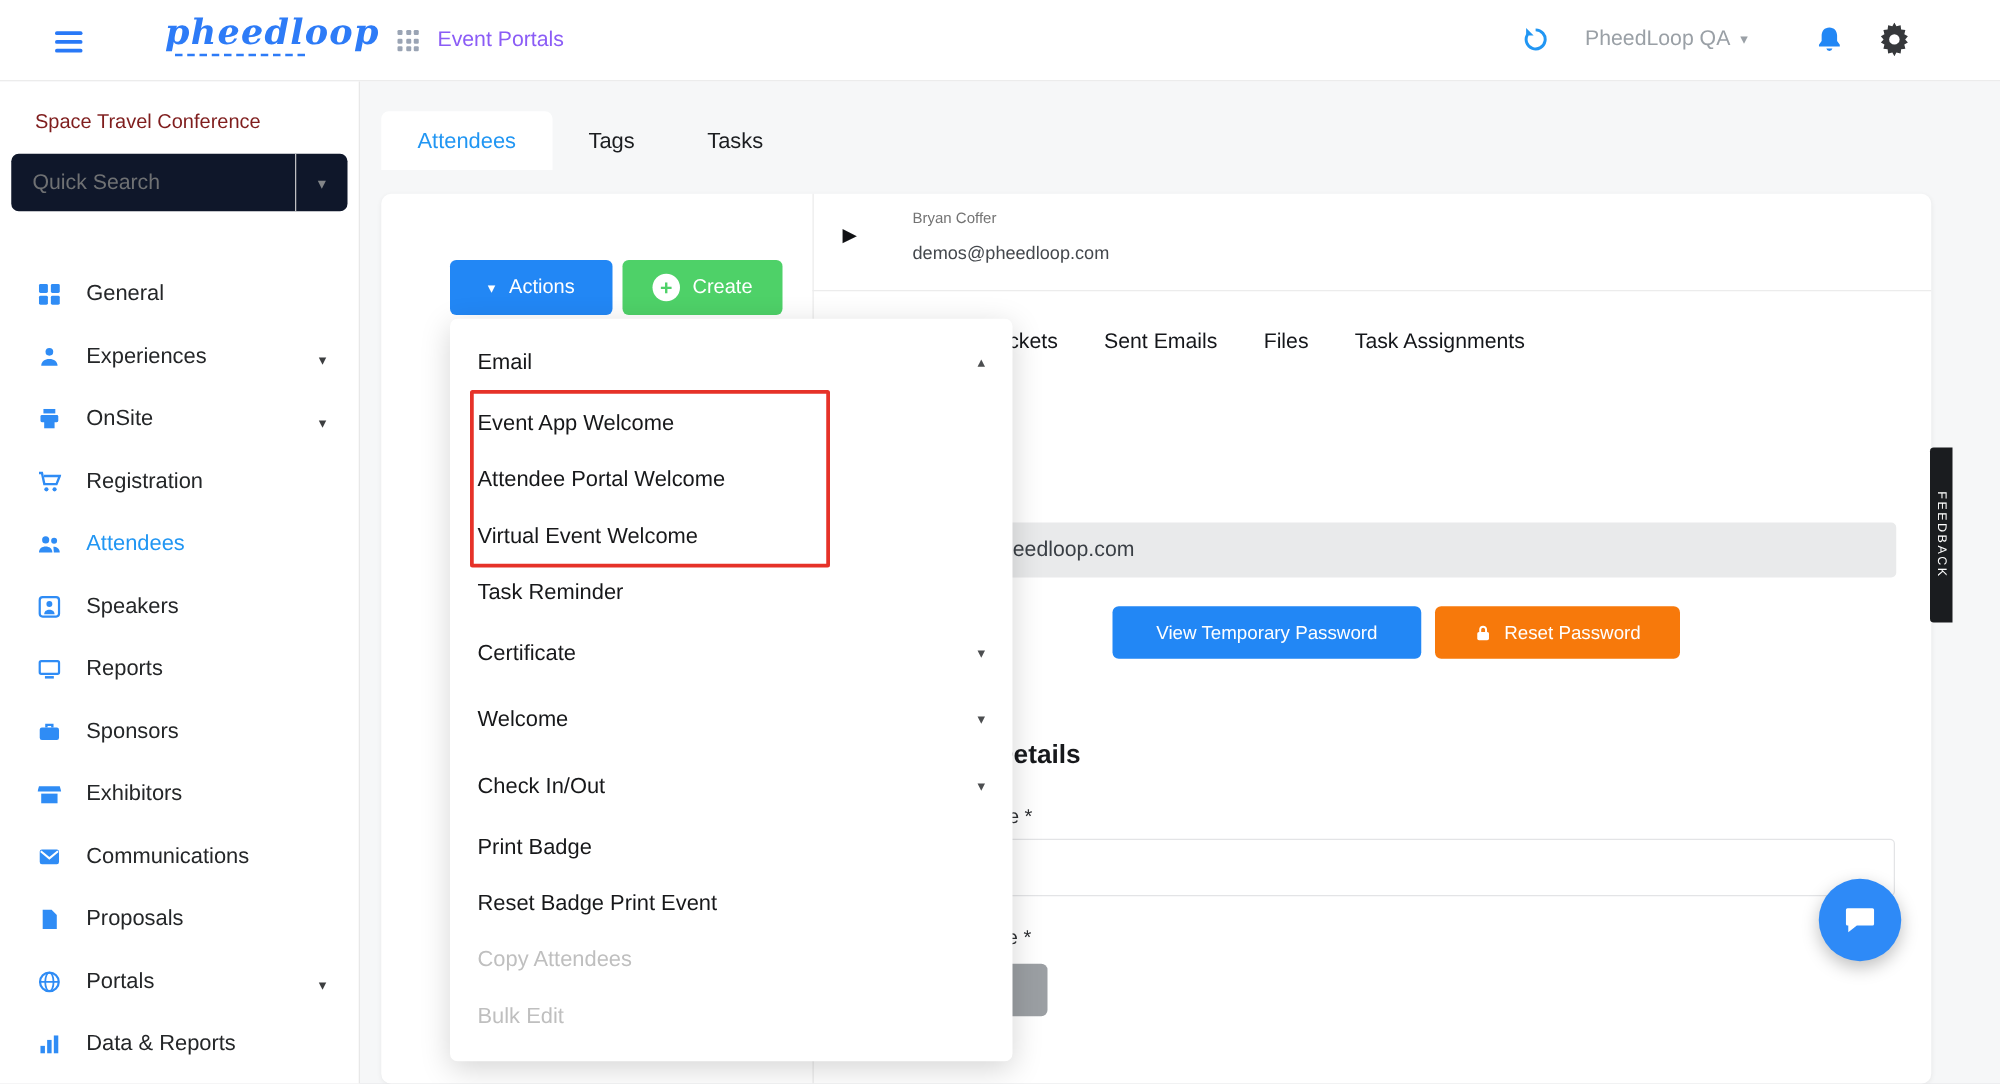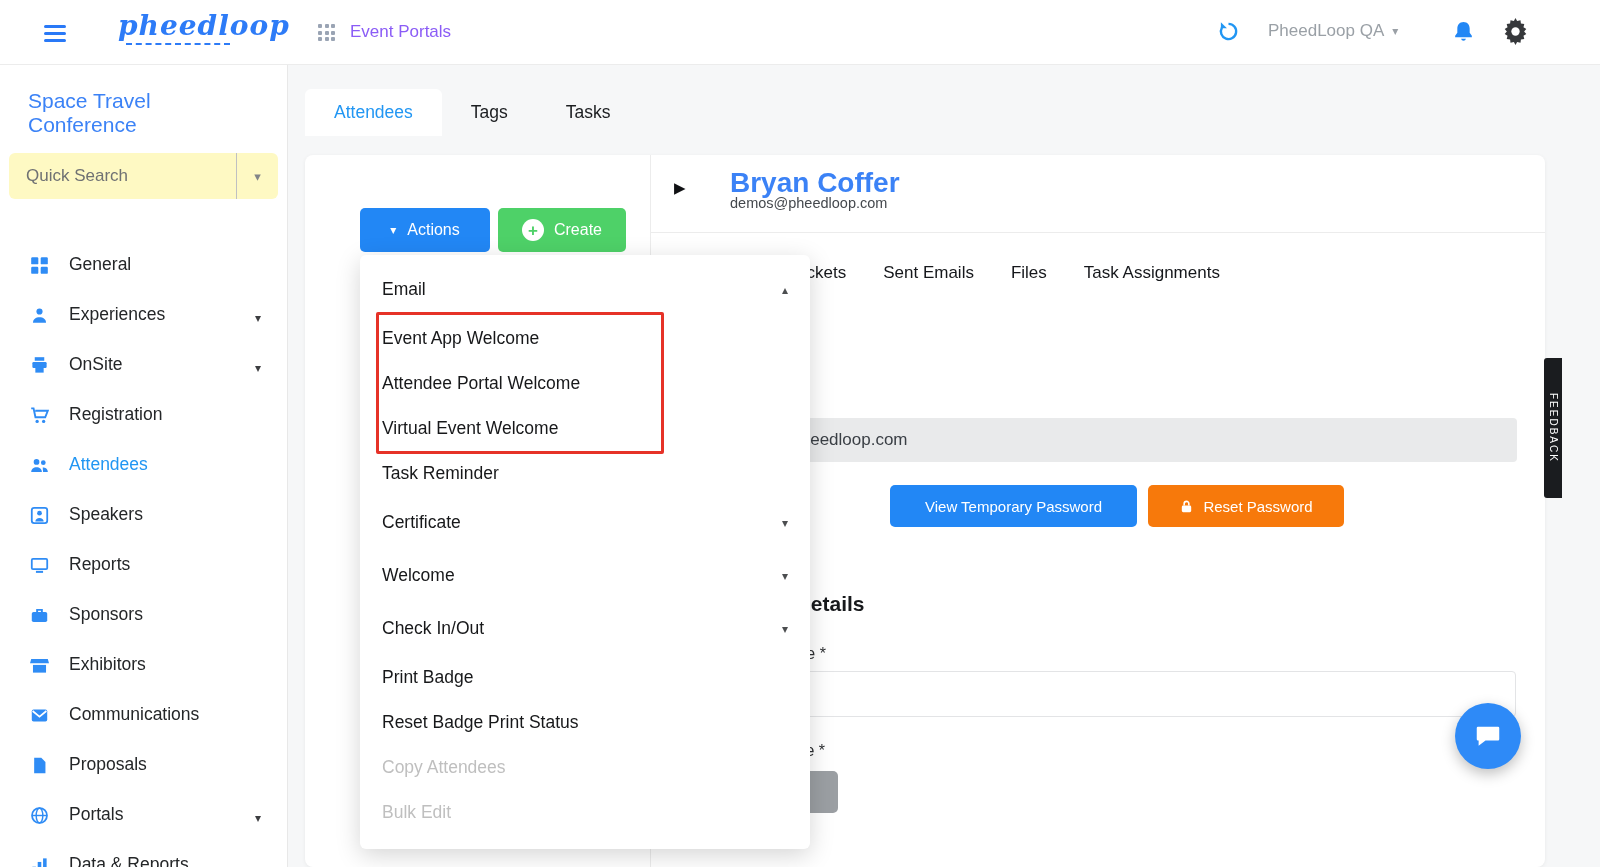--- a/index.html
+++ b/index.html
@@ -3,55 +3,55 @@
 <meta charset="utf-8">
 <style>
   *{margin:0;padding:0;box-sizing:border-box}
   html,body{background:#dfe1e4;font-family:"Liberation Sans",sans-serif}
   #app{position:relative;width:1600px;height:867px;overflow:hidden;background:#f6f7f8}
 
   
   #topbar{position:absolute;left:0;top:0;width:1600px;height:65px;background:#fff;border-bottom:1px solid #ececec;z-index:30}
   #hamburger{position:absolute;left:44px;top:25px;width:22px;cursor:pointer}
   #hamburger i{display:block;height:3px;background:#2979f7;border-radius:2px;margin-bottom:4px}
-  #logo{position:absolute;left:118px;top:11px;cursor:pointer;text-align:left}
+  #logo{position:absolute;left:132px;top:11px;cursor:pointer;text-align:left}
   #logo .logo-text{font-family:"DejaVu Serif",serif;font-style:italic;font-weight:bold;font-size:28px;color:#2d7bf7;letter-spacing:1px;line-height:30px}
   #logo .logo-swoosh{margin-top:2px;border-top:2.5px dashed #2d7bf7;width:104px;margin-left:8px}
   #tb-grid{position:absolute;left:318px;top:24px;display:grid;grid-template-columns:repeat(3,4px);grid-gap:2.5px}
   #tb-grid i{width:4px;height:4px;background:#9aa4b4;border-radius:1px}
   #tb-title{position:absolute;left:350px;top:22px;font-size:17px;color:#8b5cf6}
   #tb-refresh{position:absolute;left:1218px;top:21px;cursor:pointer}
   #tb-account{position:absolute;left:1268px;top:21px;font-size:17px;color:#9aa0a6;cursor:pointer;display:flex;align-items:center;gap:8px}
   #tb-account .chev{font-size:12px;color:#9aa0a6}
   #tb-bell{position:absolute;left:1452px;top:20px;cursor:pointer}
   #tb-gear{position:absolute;left:1502px;top:18px;cursor:pointer}
 
   
   #sidebar{position:absolute;left:0;top:65px;width:288px;bottom:0;background:#fff;border-right:1px solid #e8e8e8;z-index:10}
-  #event-name{padding:24px 28px 16px 28px;font-size:21px;color:#3b82f6}
-  #quick-search{margin:0 9px;height:46px;background:#fef9c3;border-radius:6px;display:flex;align-items:center;cursor:pointer}
+  #event-name{padding:24px 28px 16px 28px;font-size:16px;color:#7f1d1d}
+  #quick-search{margin:0 9px;height:46px;background:#0f172a;border-radius:6px;display:flex;align-items:center;cursor:pointer}
   #quick-search .qs-label{flex:1;padding-left:17px;font-size:17px;color:#6f7173}
   #quick-search .qs-chev-cell{width:42px;align-self:stretch;border-left:1px solid #bfc0c2;display:flex;align-items:center;justify-content:center;color:#828588;font-size:13px}
   #sidebar-items{margin-top:26px}
   .nav-item{display:flex;align-items:flex-end;height:50px;padding:0 26px 0 30px;font-size:17.5px;color:#242628;cursor:pointer}
   .nav-item .nav-ico{width:22px;margin-right:17px;display:flex;color:#2f8cf5}
   .nav-item .nav-chev{margin-left:auto;color:#3c3e40;font-size:12px}
   .nav-item.active{color:#2196f3}
 
   
   #main-tabs{position:absolute;left:305px;top:89px;height:47px;display:flex;z-index:3}
   .tab{display:flex;align-items:center;padding:0 29px;font-size:17.5px;color:#1b1d20;cursor:pointer}
   .tab.active{background:#fff;color:#2196f3;border-radius:6px 6px 0 0}
 
   
   #card{position:absolute;left:305px;top:155px;width:1240px;height:712px;background:#fff;border-radius:8px;box-shadow:0 1px 4px rgba(0,0,0,.06);z-index:2}
   #v-divider{position:absolute;left:345px;top:0;width:1px;height:712px;background:#ececec}
   #att-header-line{position:absolute;left:345px;top:77px;width:895px;height:1px;background:#ececec}
   #expand-arrow{position:absolute;left:369px;top:24px;font-size:15px;color:#101114;cursor:pointer}
-  #att-name{position:absolute;left:425px;top:12px;font-size:28px;font-weight:700;color:#3b82f6}
+  #att-name{position:absolute;left:425px;top:12px;font-size:12px;font-weight:400;color:#737373}
   #att-email{position:absolute;left:425px;top:40px;font-size:14.5px;color:#44484d}
   #attendee-tabs{position:absolute;left:488px;top:108px;display:flex;gap:37px;font-size:17px;color:#15171b}
   .att-tab{cursor:pointer}
   #login-email{position:absolute;left:390px;top:263px;width:822px;height:44px;background:#e9eaeb;border-radius:4px;display:flex;align-items:center;padding-left:28px;font-size:17px;color:#3a3f45;cursor:text}
   .btn{display:flex;align-items:center;justify-content:center;border:none;color:#fff;border-radius:5px;cursor:pointer;font-family:"Liberation Sans",sans-serif}
   #btn-view{position:absolute;left:585px;top:330px;width:247px;height:42px;background:#2287f5;font-size:15px}
   #btn-reset{position:absolute;left:843px;top:330px;width:196px;height:42px;background:#f7790b;font-size:15px;gap:9px}
   #details-heading{position:absolute;left:395px;top:437px;font-size:21px;font-weight:600;color:#17191c}
   #label-first{position:absolute;left:432px;top:490px;font-size:16px;color:#2d2f32}
   #input-first{position:absolute;left:390px;top:516px;width:821px;height:46px;border:1px solid #e3e4e6;border-radius:4px;background:#fff}
@@ -316,21 +316,21 @@
     <div id="menu-items">
         <div class="menu-row group"><span>Email</span><span class="menu-chev">▴</span></div>
         <div class="menu-row option indent"><span>Event App Welcome</span></div>
         <div class="menu-row option indent"><span>Attendee Portal Welcome</span></div>
         <div class="menu-row option indent"><span>Virtual Event Welcome</span></div>
         <div class="menu-row option indent"><span>Task Reminder</span></div>
         <div class="menu-row group"><span>Certificate</span><span class="menu-chev">▾</span></div>
         <div class="menu-row group"><span>Welcome</span><span class="menu-chev">▾</span></div>
         <div class="menu-row group"><span>Check In/Out</span><span class="menu-chev">▾</span></div>
         <div class="menu-row option"><span>Print Badge</span></div>
-        <div class="menu-row option"><span>Reset Badge Print Status</span></div>
+        <div class="menu-row option"><span>Reset Badge Print Event</span></div>
         <div class="menu-row option disabled"><span>Copy Attendees</span></div>
         <div class="menu-row option disabled"><span>Bulk Edit</span></div>
       </div>
     <div id="highlight-box"></div>
   </div>
 
   <div id="feedback-tab">FEEDBACK</div>
   <div id="chat-launcher">
     <svg viewBox="0 0 24 24" width="30" height="30" fill="#fff">
         <path d="M4 4.5h16a1 1 0 0 1 1 1v9a1 1 0 0 1-1 1H10l-5.5 4.3V15.5H4a1 1 0 0 1-1-1v-9a1 1 0 0 1 1-1z"></path>

